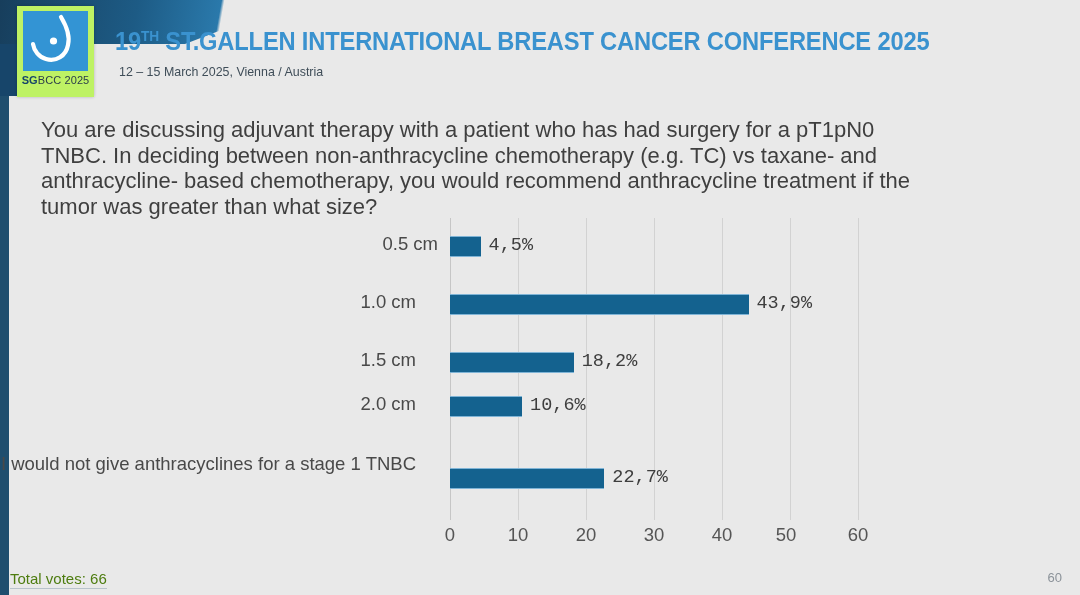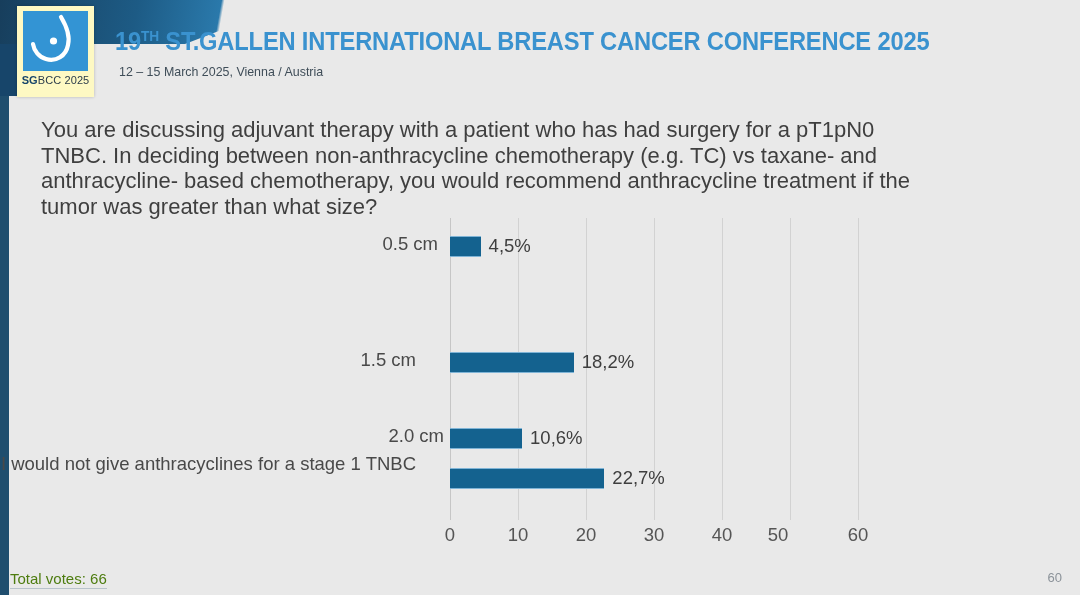--- a/index.html
+++ b/index.html
@@ -39,21 +39,21 @@
   
   .header {
     position: absolute;
     left: 0; top: 0;
     width: 1080px; height: 100px;
   }
   .logo-card {
     position: absolute;
     left: 17px; top: 6px;
     width: 77px; height: 91px;
-    background: #fef9c3;
+    background: #bef264;
     box-shadow: 0 0 3px rgba(0,0,0,0.22);
   }
   .logo-mark {
     position: absolute;
     left: 6px; top: 5px;
     width: 65px; height: 60px;
     background: #3394d4;
   }
   .logo-mark svg { display: block; }
   .logo-text {
@@ -140,21 +140,21 @@
     border-top: 1px solid #7fb4d6;
     border-bottom: 1px solid #7fb4d6;
     box-sizing: border-box;
   }
   .bar-value {
     position: absolute;
     top: 17px;
     font-size: 18.5px;
     color: #3e3e3e;
     white-space: nowrap;
-    font-family: Liberation Sans, sans-serif;
+    font-family: Liberation Mono, monospace;
   }
   .cat-label {
     position: absolute;
     right: 462px;
     top: 13px;
     width: 420px;
     text-align: right;
     font-size: 18.5px;
     line-height: 25px;
     color: #494949;
@@ -223,34 +223,39 @@
       <div class="tick" style="left: 0px;">0</div>
       <div class="gridline" style="left: 68px;"></div>
       <div class="tick" style="left: 68px;">10</div>
       <div class="gridline" style="left: 136px;"></div>
       <div class="tick" style="left: 136px;">20</div>
       <div class="gridline" style="left: 204px;"></div>
       <div class="tick" style="left: 204px;">30</div>
       <div class="gridline" style="left: 272px;"></div>
       <div class="tick" style="left: 272px;">40</div>
       <div class="gridline" style="left: 340px;"></div>
-      <div class="tick" style="left: 328px;">50</div>
+      <div class="tick" style="left: 336px;">50</div>
       <div class="gridline" style="left: 408px;"></div>
       <div class="tick" style="left: 408px;">60</div>
       <div class="row" style="top: 0px; width: 428px; padding-left: 22px;">
         <div class="cat-label">0.5 cm</div>
         <div class="bar" style="width: 30.6px; background: rgb(20, 98, 143);"></div>
         <div class="bar-value" style="left: 38.6px;">4,5%</div>
       </div>
+      <div class="row" style="top: 58px; width: 428px;">
+        <div class="cat-label">1.0 cm</div>
+        <div class="bar" style="width: 298.52px; background: rgb(20, 98, 143);"></div>
+        <div class="bar-value" style="left: 306.52px;">43,9%</div>
+      </div>
       <div class="row" style="top: 116px; width: 428px;">
         <div class="cat-label">1.5 cm</div>
         <div class="bar" style="width: 123.76px; background: rgb(20, 98, 143);"></div>
         <div class="bar-value" style="left: 131.76px;">18,2%</div>
       </div>
-      <div class="row" style="top: 192px; width: 428px; padding-left: 28px;">
+      <div class="row" style="top: 160px; width: 428px;">
         <div class="cat-label">2.0 cm</div>
         <div class="bar" style="width: 72.08px; background: rgb(20, 98, 143);"></div>
         <div class="bar-value" style="left: 80.08px; text-align: right;">10,6%</div>
       </div>
       <div class="row" style="top: 232px; width: 428px;">
         <div class="cat-label two-line">I would not give anthracyclines for a stage 1 TNBC</div>
         <div class="bar" style="width: 154.36px; background: rgb(20, 98, 143);"></div>
         <div class="bar-value" style="left: 162.36px;">22,7%</div>
       </div>
     </div>

